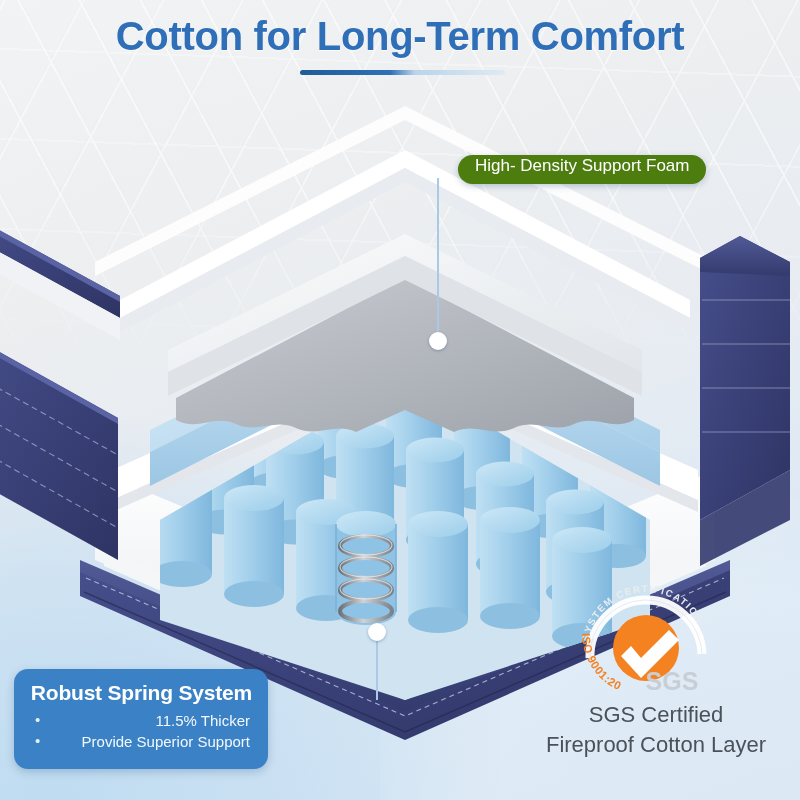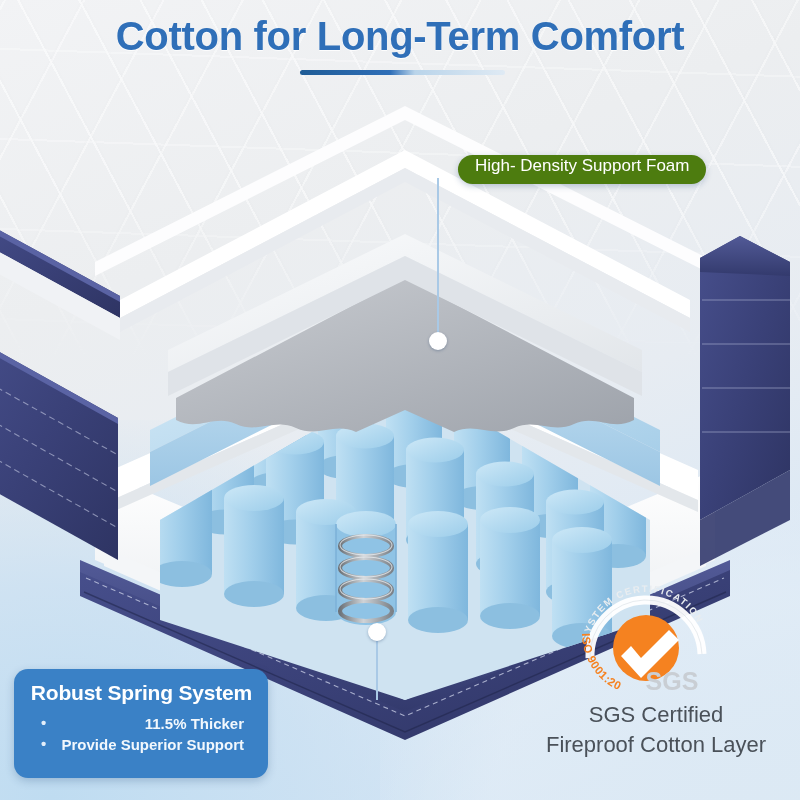--- a/index.html
+++ b/index.html
@@ -104,21 +104,21 @@
     color: #ffffff;
     box-shadow: 0 3px 9px rgba(30,70,120,.25);
     text-align: right;
   }
   .card-title {
     font-size: 21px;
     font-weight: bold;
     margin-bottom: 5px;
     letter-spacing: -0.2px;
   }
-  .card-list { list-style: none; margin: 8px; padding: 0; font-weight: bold; }
+  .card-list { list-style: none; margin: 2px; padding: 0; }
   .card-list li {
     font-size: 15px;
     line-height: 1.42;
     padding-left: 18px;
     position: relative;
     color: #f2f8fd;
   }
   .card-list li::before {
     content: "\2022";
     position: absolute;

